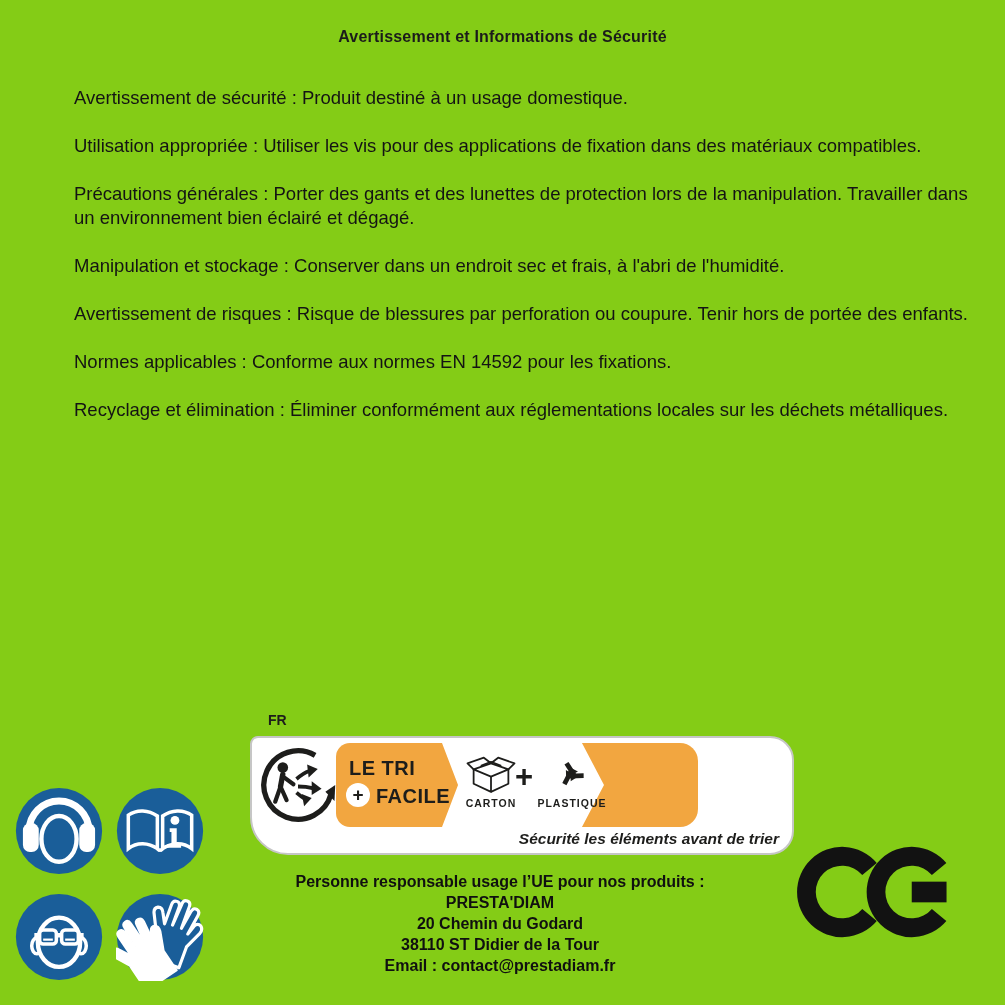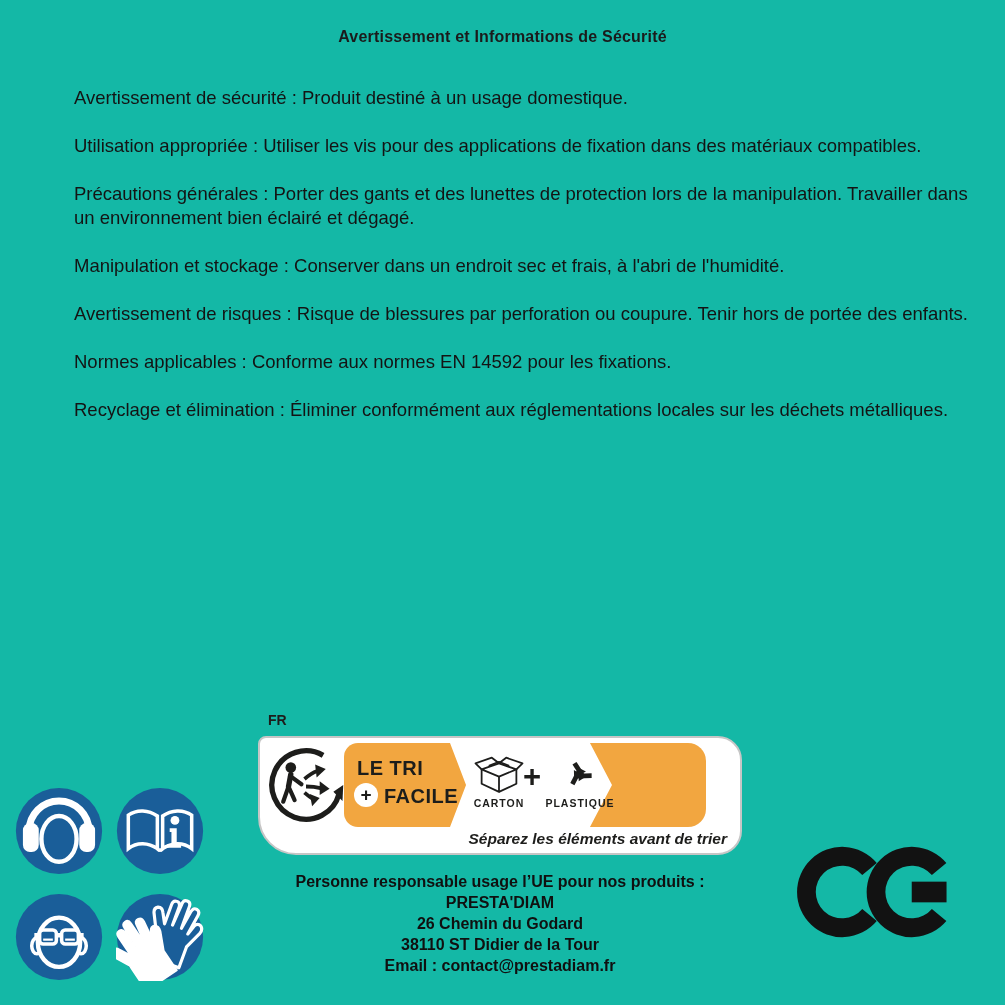--- a/index.html
+++ b/index.html
@@ -1,34 +1,34 @@
 <!DOCTYPE html>
 <html><head>
 <meta charset="utf-8">
 <style>
   html,body{margin:0;padding:0;background:#fff;}
   #page{
-    position:relative;width:1005px;height:1005px;background:#14b8a6;overflow:hidden;
+    position:relative;width:1005px;height:1005px;background:#84cc16;overflow:hidden;
     font-family:"Liberation Sans",sans-serif;color:#111;
   }
   .title{
     position:absolute;top:28px;left:0;width:100%;text-align:center;
     font-size:16px;font-weight:bold;color:#1b1b1b;letter-spacing:.2px;
   }
   .paras{position:absolute;left:72px;top:86px;width:900px;font-size:18.5px;line-height:24px;color:#141414;}
   .paras p{margin:0 0 24px 2px;}
   .picto{position:absolute;width:88px;height:88px;}
   .picto svg{display:block;width:100%;height:100%;}
   #pic-ear{left:15px;top:787px;}
   #pic-book{left:116px;top:787px;}
   #pic-glasses{left:15px;top:893px;}
   #pic-gloves{left:116px;top:893px;}
   .fr-code{position:absolute;left:268px;top:712px;font-size:14px;font-weight:bold;color:#1d1d1b;}
   .tri-label{
-    position:absolute;left:258px;top:736px;width:484px;height:119px;background:#fff;
+    position:absolute;left:250px;top:736px;width:544px;height:119px;background:#fff;
     border:2px solid #c6c6c6;border-radius:8px 24px 24px 38px;box-sizing:border-box;
   }
   .triman{position:absolute;left:8px;top:9px;width:76px;height:76px;}
   .band{position:absolute;left:84px;top:5px;width:362px;height:84px;background:#F2A640;border-radius:14px 18px 18px 14px;}
   .chevron{
     position:absolute;left:190px;top:5px;width:162px;height:84px;background:#fff;
     clip-path:polygon(0% 0%,86.4% 0%,100% 50%,86.4% 100%,0% 100%,9.9% 50%);
   }
   .letri{position:absolute;left:97px;top:19px;font-size:20px;font-weight:800;color:#1d1d1b;letter-spacing:.5px;}
   .pluscircle{
@@ -168,27 +168,27 @@
           </g>
         <g transform="rotate(240 50 55)">
             <path d="M30,74 L44,47 L53,52 L39,79 Z"></path>
             <path d="M47,40 L64,49 L44,60 Z"></path>
           </g>
       </g>
     </svg>
     <div class="mat-label" style="left:282px;top:59px;width:76px;">PLASTIQUE</div>
 
 
-    <div class="tri-footer">Séparez les éléments avant de trier</div>
+    <div class="tri-footer">Sécurité les éléments avant de trier</div>
   </div>
 
   <div class="address">
     <div>Personne responsable usage l’UE pour nos produits :</div>
     <div>PRESTA'DIAM</div>
-    <div>26 Chemin du Godard</div>
+    <div>20 Chemin du Godard</div>
     <div>38110 ST Didier de la Tour</div>
     <div>Email : contact@prestadiam.fr</div>
   </div>
 
   <div class="ce">
     <svg viewBox="0 0 168 104">
       <g fill="#121212">
         <path d="M84.8,21.1 A48,48 0 1 0 84.8,82.9 L69.4,70.0 A28,28 0 1 1 69.4,34.0 Z"></path>
         <path d="M158.8,21.1 A48,48 0 1 0 158.8,82.9 L143.4,70.0 A28,28 0 1 1 143.4,34.0 Z"></path>
         <rect x="122" y="41" width="37" height="22"></rect>

